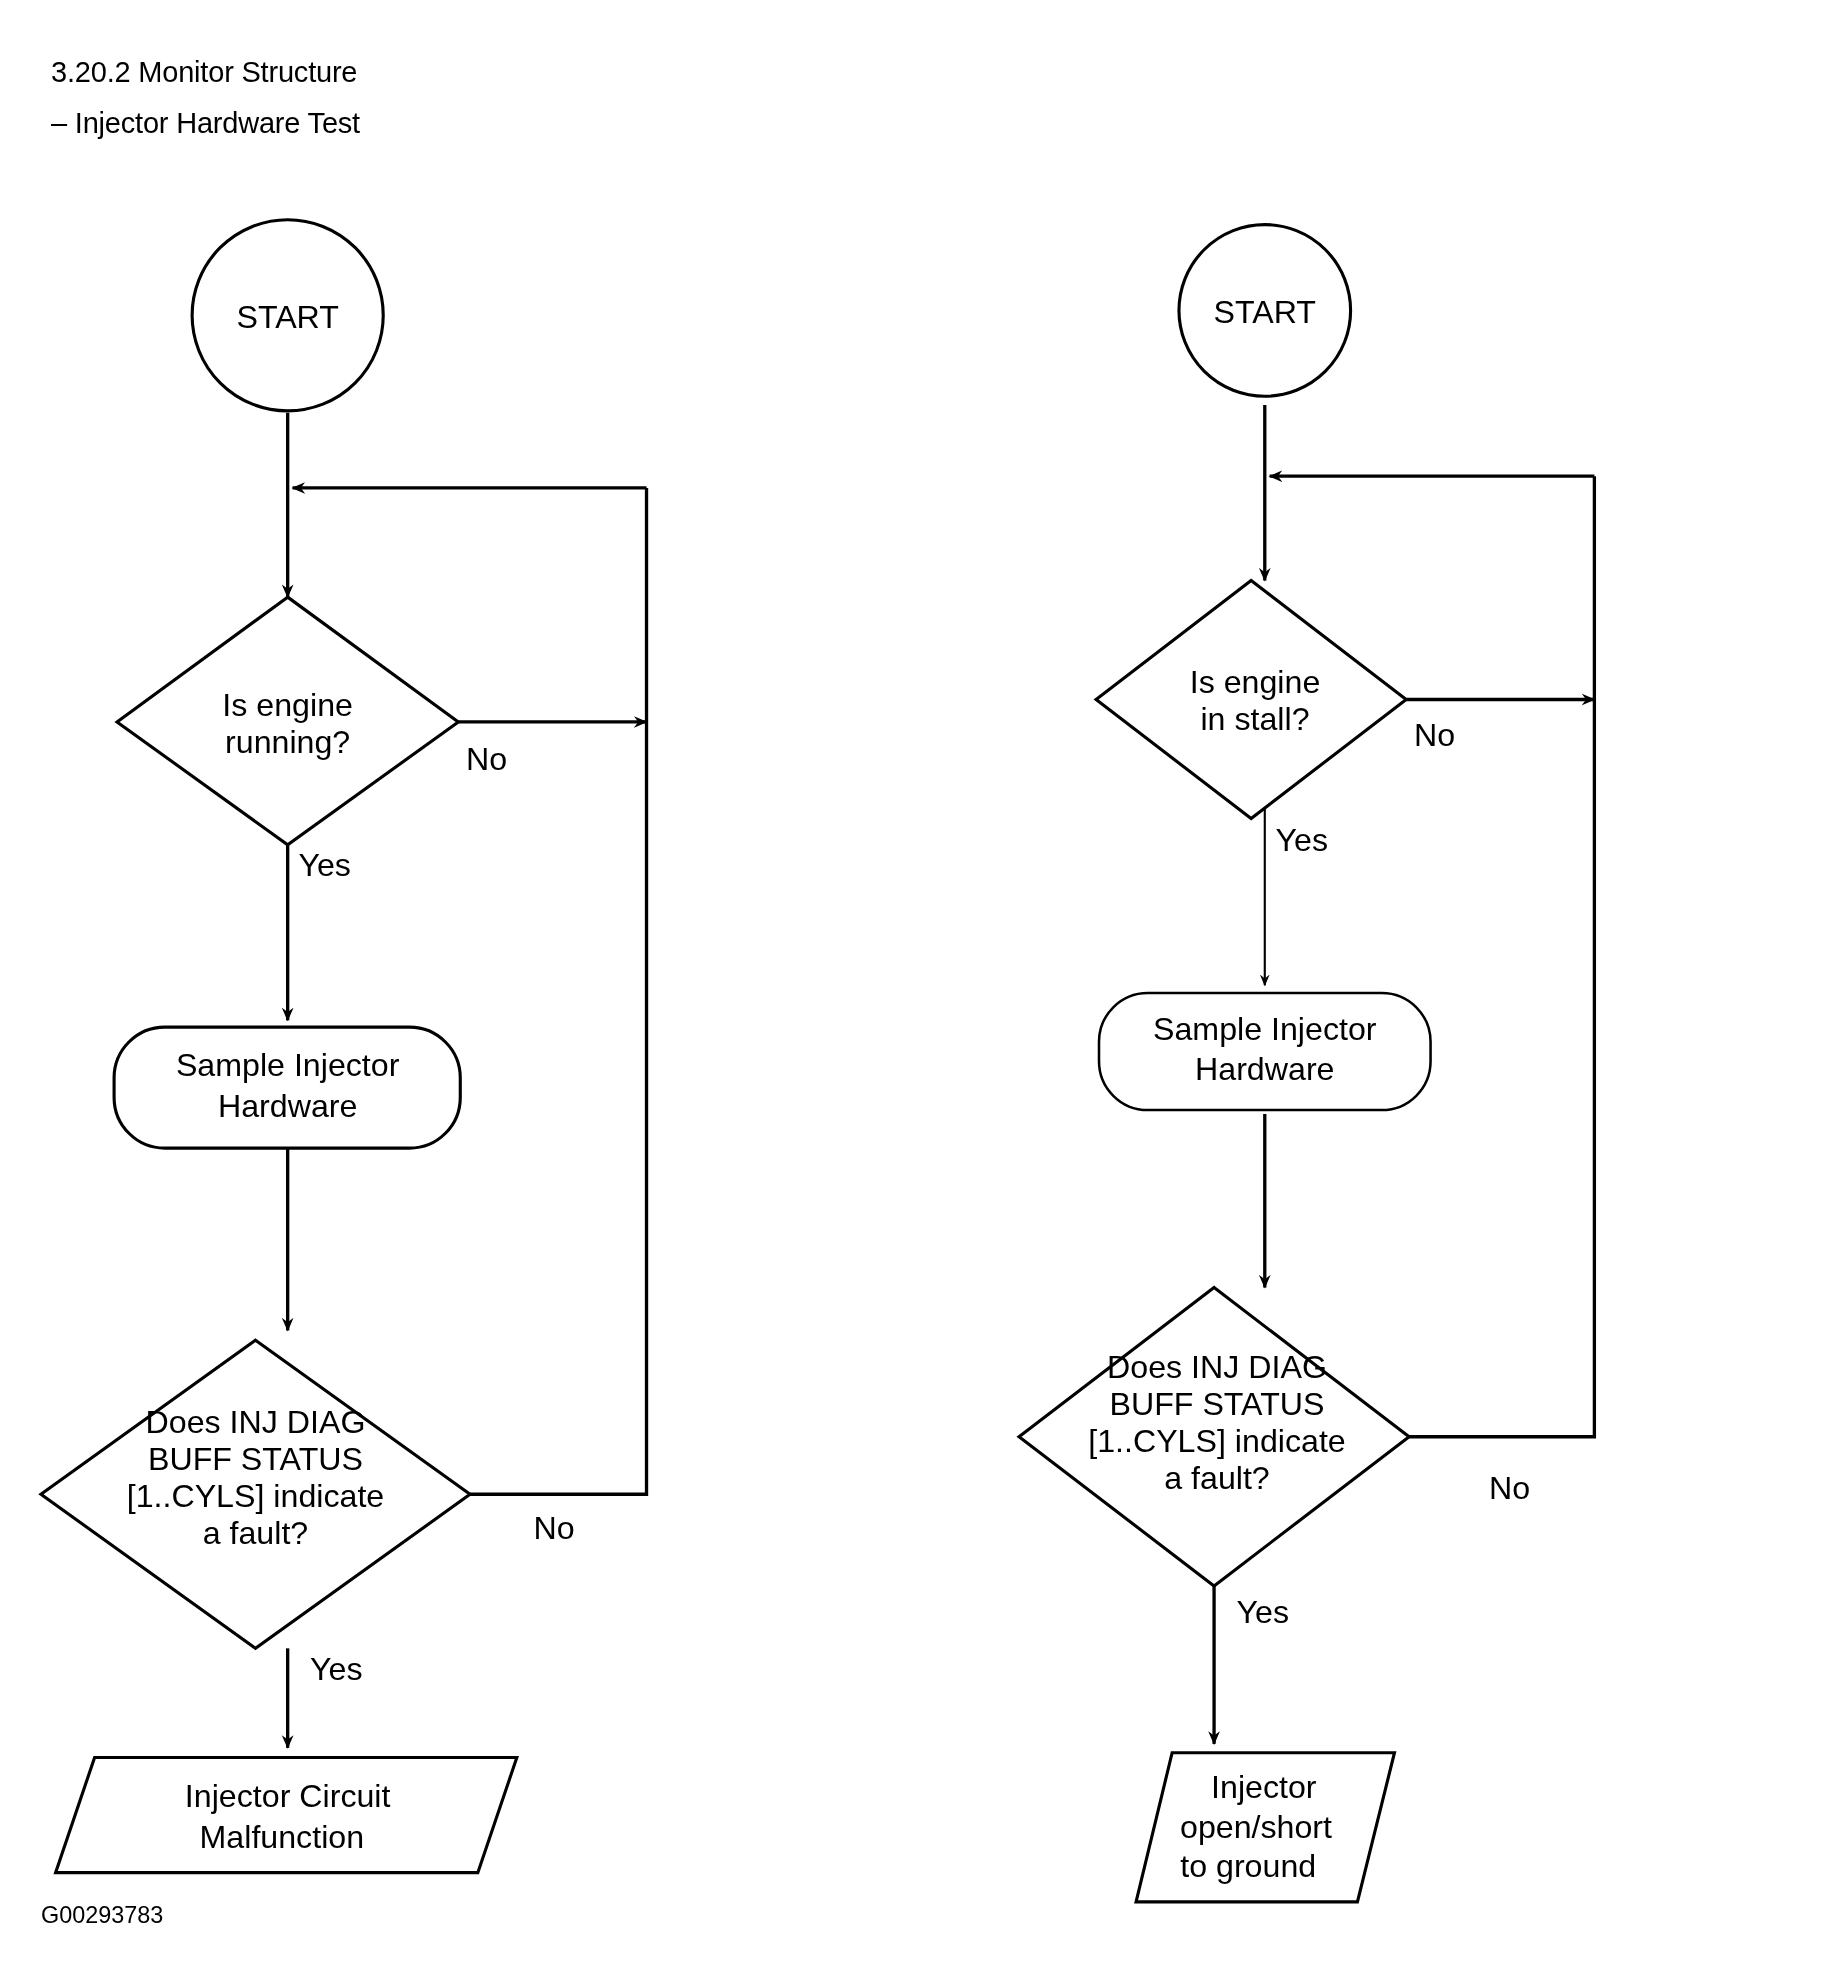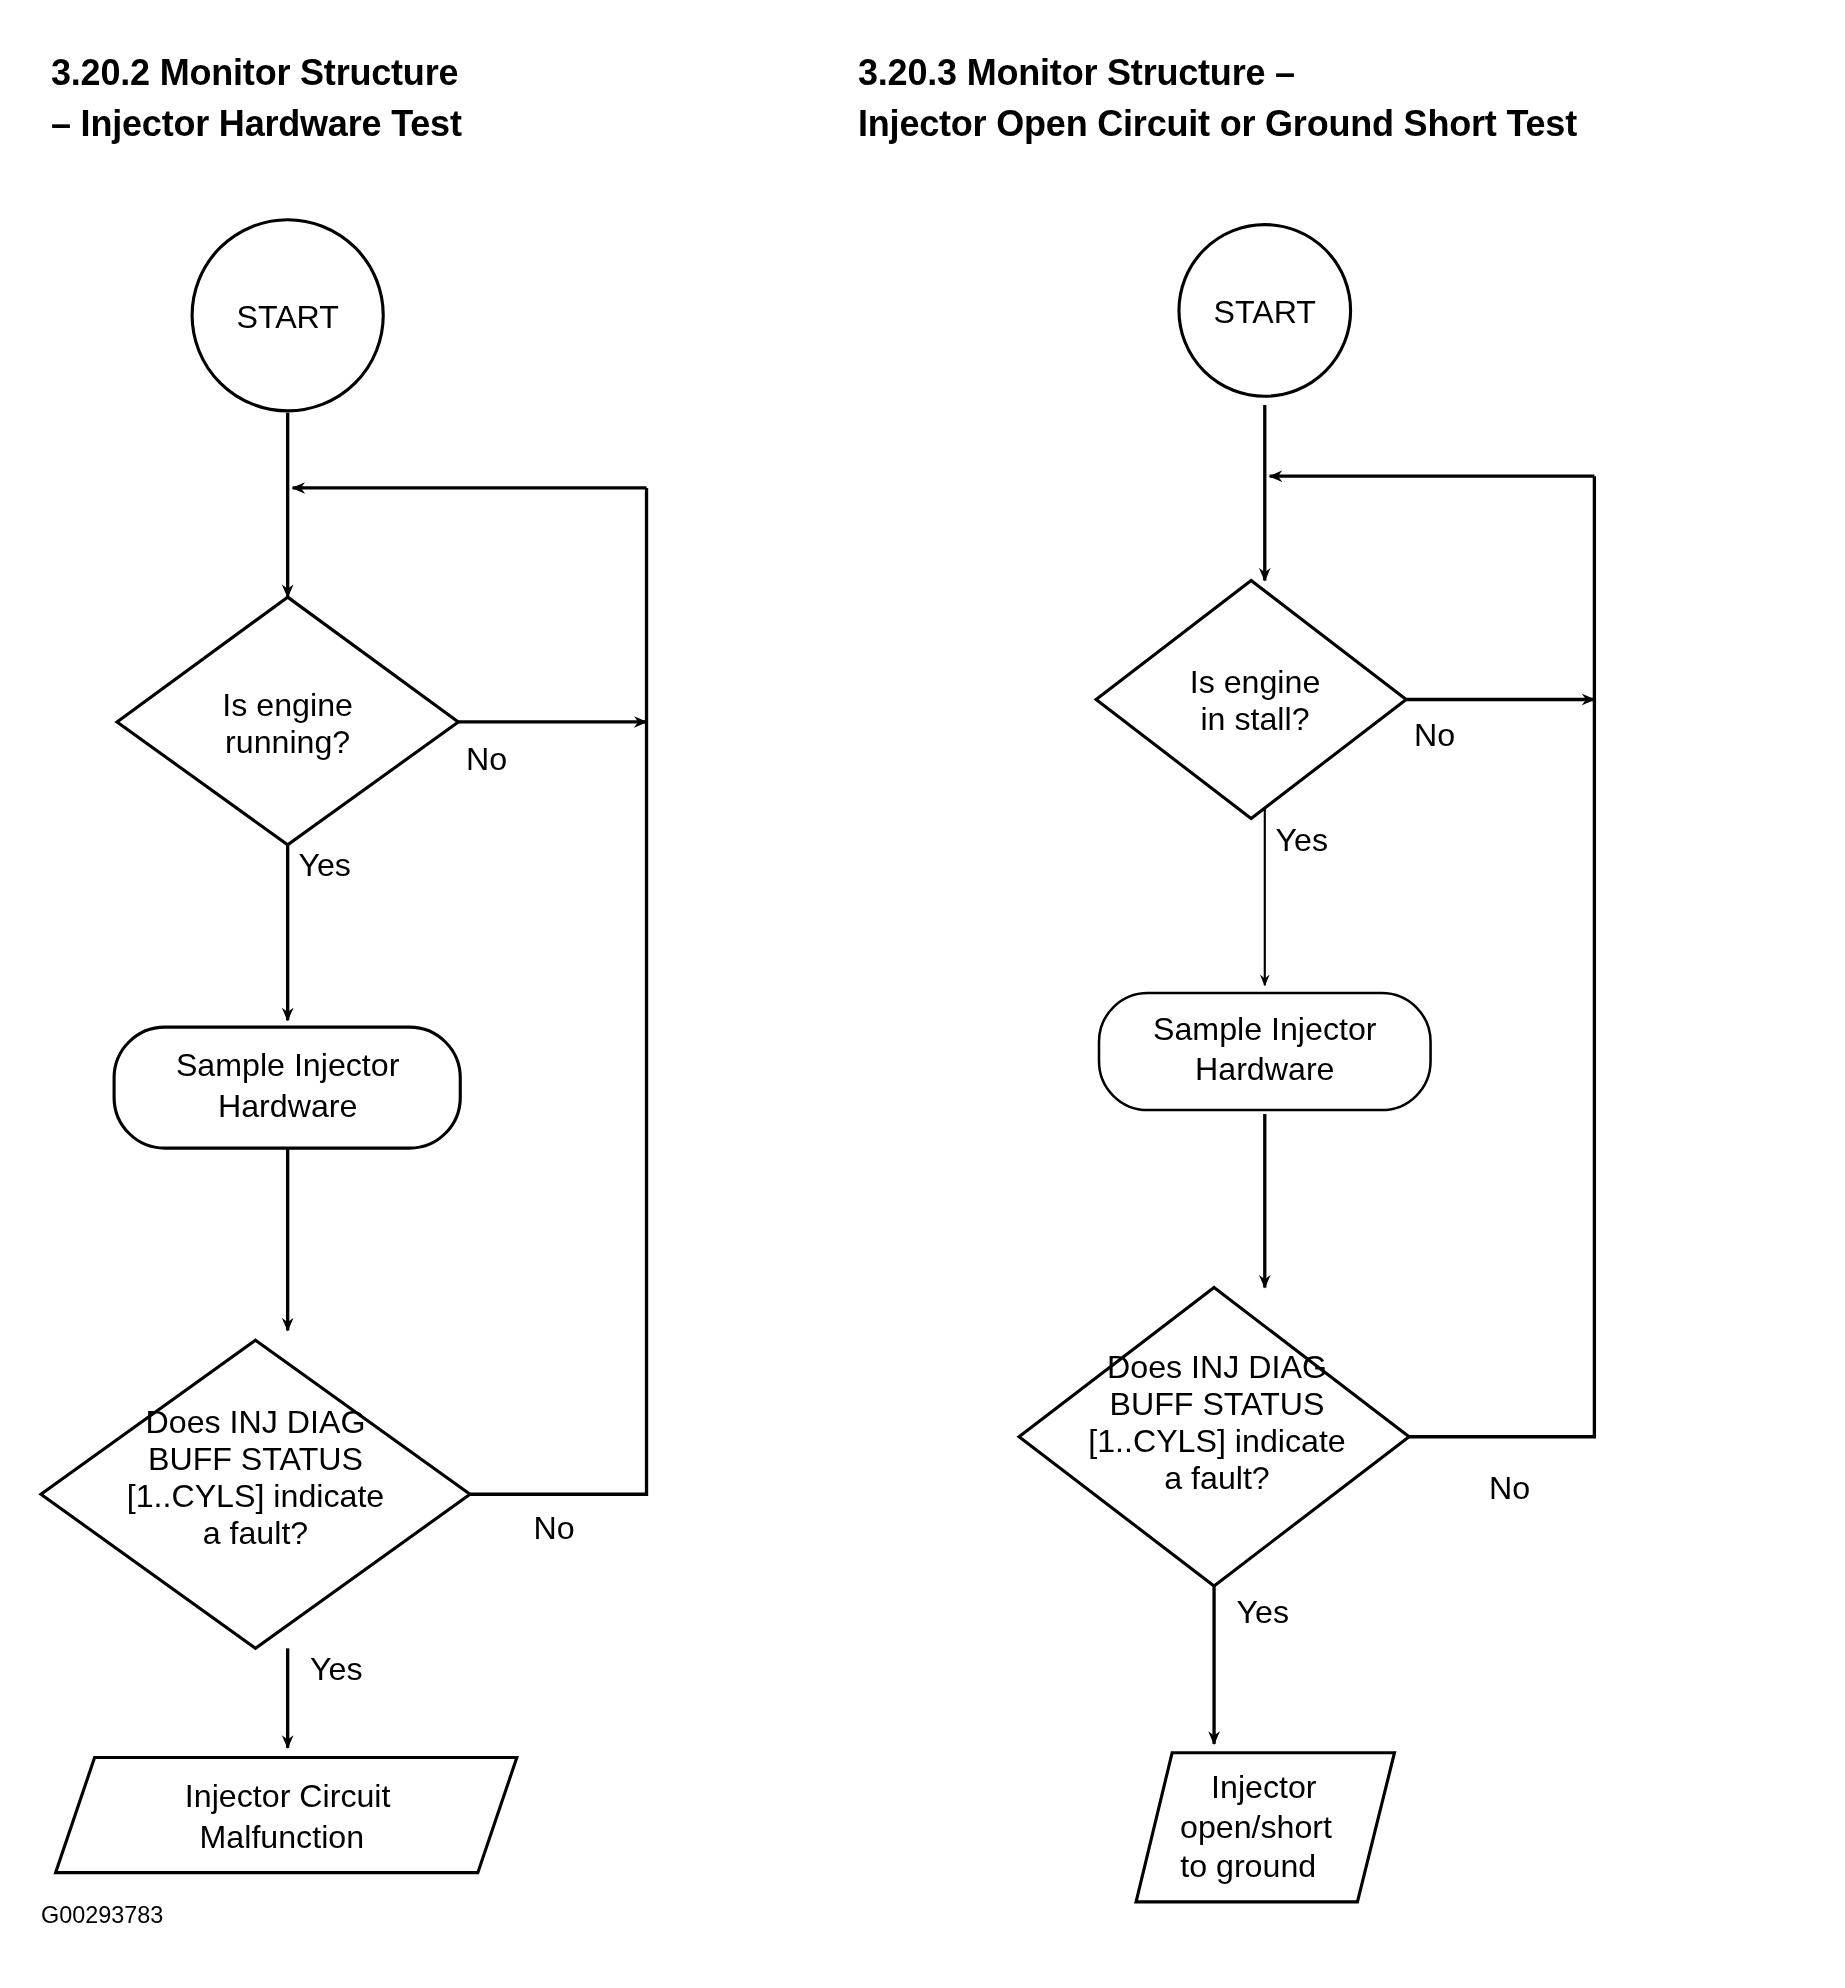--- a/index.html
+++ b/index.html
@@ -18,22 +18,22 @@
   }
   #sheet {
     position: absolute;
     left: 0; top: 0;
     width: 1845px;
     height: 1989px;
   }
   .title {
     position: absolute;
     font-family: "Liberation Sans", sans-serif;
-    font-weight: bold;
-    font-size: 36px;
+    font-weight: normal;
+    font-size: 29px;
     line-height: 51px;
     letter-spacing: -0.2px;
     white-space: pre-line;
     color: #000;
   }
   #title-left  { left: 51px;  top: 47px; width: 624px; }
   #title-right { left: 858px; top: 47px; width: 975px; }
   svg { position: absolute; left: 0; top: 0; }
   svg text {
     font-family: "Liberation Sans", sans-serif;
@@ -48,22 +48,20 @@
   .conn { stroke: #000000; stroke-width: 3.4; fill: none; }
   .conn-thin { stroke: #000000; stroke-width: 2.2; fill: none; }
 </style>
 </head>
 <body>
 
 <div id="sheet">
 
   <div class="title" id="title-left">3.20.2 Monitor Structure
 – Injector Hardware Test</div>
-  <div class="title" id="title-right">3.20.3 Monitor Structure –
-Injector Open Circuit or Ground Short Test</div>
 
   <svg width="1845" height="1989" viewBox="0 0 1892 2039">
     <defs>
       <marker id="ah" markerWidth="16" markerHeight="16" refX="13" refY="6" orient="auto" markerUnits="userSpaceOnUse">
         <path d="M0,0 L14,6 L0,12 L4.5,6 Z" fill="#000"></path>
       </marker>
       <marker id="ah-thin" markerWidth="14" markerHeight="14" refX="11" refY="5" orient="auto" markerUnits="userSpaceOnUse">
         <path d="M0,0 L12,5 L0,10 L4,5 Z" fill="#000"></path>
       </marker>
     </defs>

